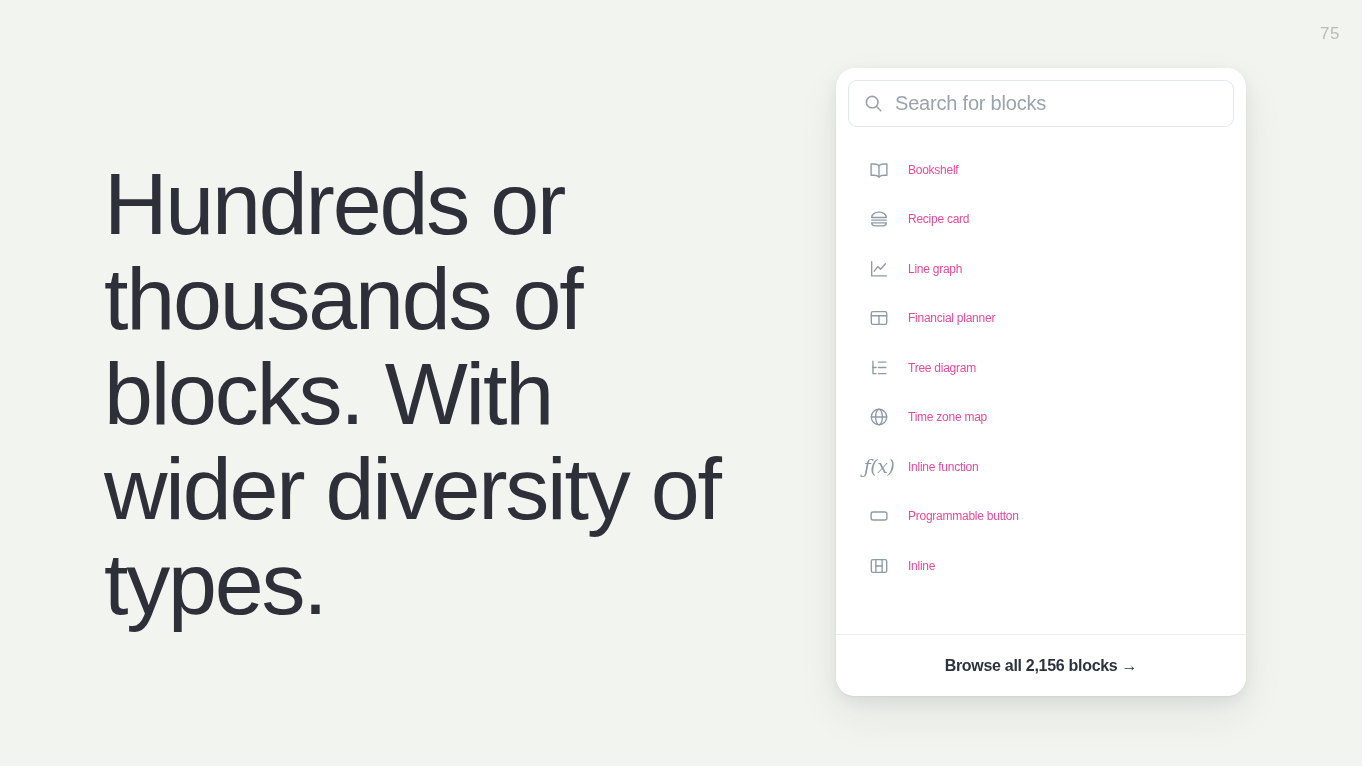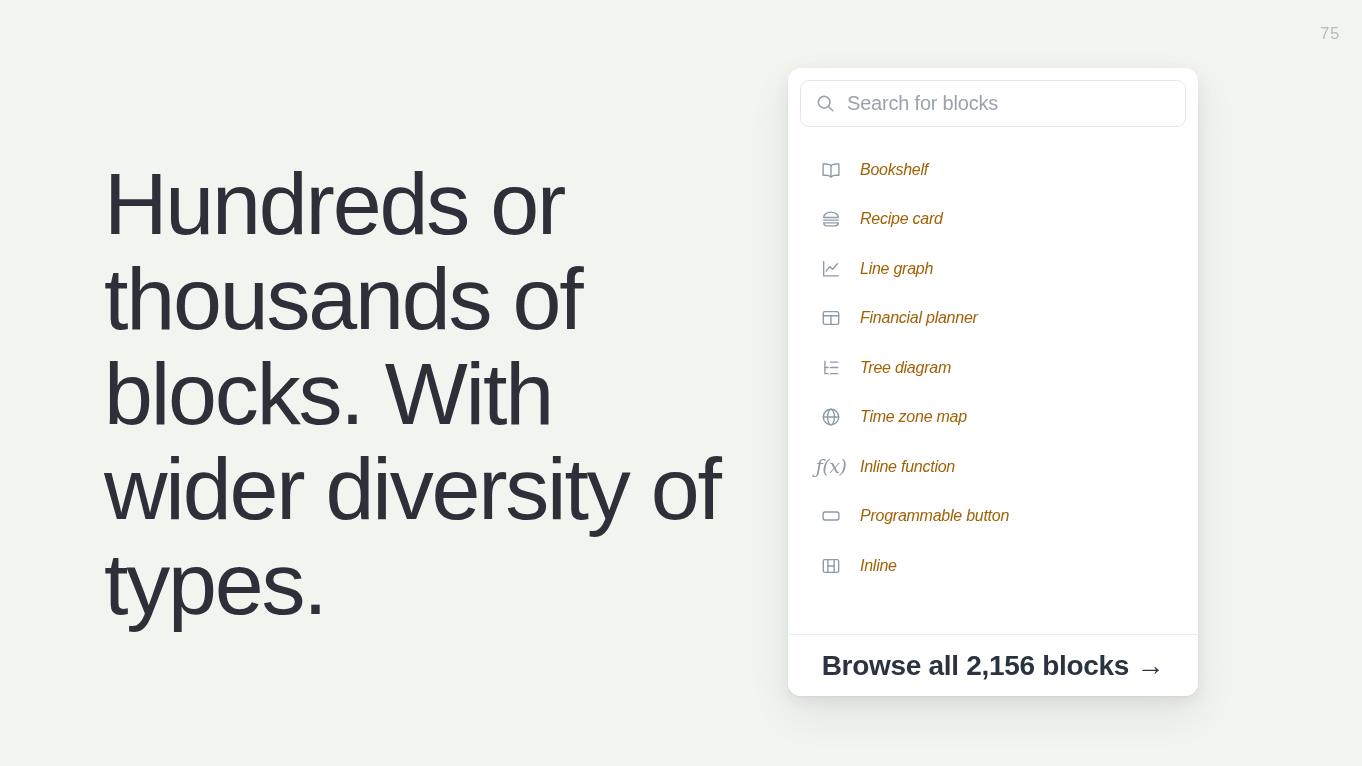--- a/index.html
+++ b/index.html
@@ -39,26 +39,26 @@
     line-height: 95px;
     letter-spacing: -2.2px;
     color: #2e3039;
     font-weight: 400;
     margin-top: 16px;
   }
 
   
   .picker-card {
     position: absolute;
-    left: 788px;
+    left: 836px;
     top: 68px;
     width: 410px;
     height: 628px;
     background: #ffffff;
-    border-radius: 13px;
+    border-radius: 19px;
     box-shadow:
       0 1px 2px rgba(32, 40, 54, 0.05),
       0 6px 16px rgba(32, 40, 54, 0.07),
       0 18px 44px rgba(32, 40, 54, 0.07);
     display: flex;
     flex-direction: column;
     overflow: hidden;
   }
 
   
@@ -123,40 +123,39 @@
     font-family: "DejaVu Serif", serif;
     font-size: 19px;
     font-style: italic;
     color: #8e9aa8;
     line-height: 1;
     white-space: nowrap;
     letter-spacing: -0.5px;
   }
 
   .block-label {
-    font-size: 16px;
-    color: #a16207;
+    font-size: 12px;
+    color: #ec4899;
     letter-spacing: -0.25px;
-    font-style: italic;
   }
 
   
   .card-footer {
     flex: 0 0 auto;
     height: 62px;
     border-top: 1px solid #eceff1;
     display: flex;
     align-items: center;
     justify-content: center;
     background: #fff;
     cursor: pointer;
   }
 
   .footer-label {
-    font-size: 28px;
+    font-size: 16px;
     font-weight: 700;
     color: #2c3340;
     letter-spacing: -0.3px;
   }
 </style>
 </head>
 <body>
 
 <div class="page-number">75</div>
 

